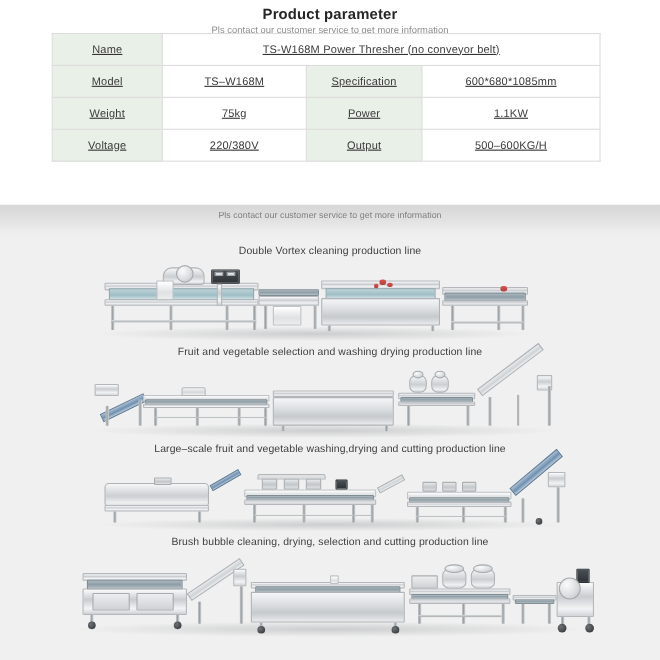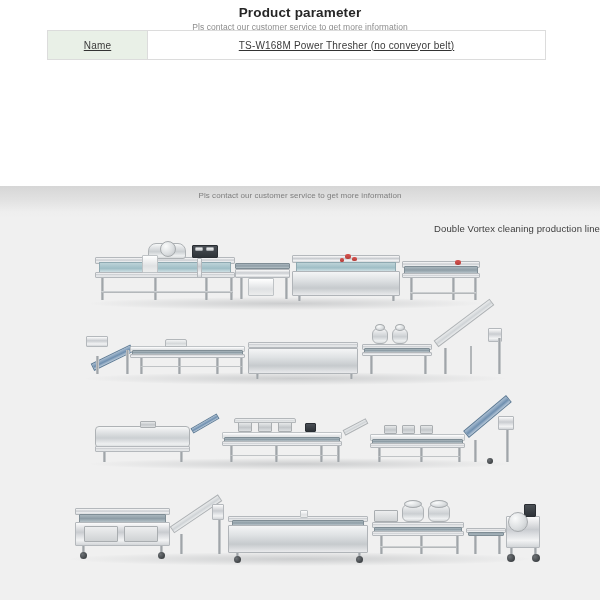--- a/index.html
+++ b/index.html
@@ -112,21 +112,21 @@
   .prod-header .section-subtitle {
     font-size: 8px;
     color: #7e7e7e;
   }
 
   .line-block {
     position: relative;
     width: 600px;
   }
   .line-caption {
-    text-align: right;
+    text-align: center;
     font-size: 9.5px;
     color: #3d3d3d;
     letter-spacing: 0.1px;
     line-height: 13px;
     position: relative;
     z-index: 4;
   }
 
   .line-art {
     position: relative;
@@ -246,20 +246,38 @@
         <col style="width:100px">
         <col style="width:131px">
         <col style="width:105px">
         <col style="width:162px">
       </colgroup>
       <tbody>
         <tr>
           <td class="label">Name</td>
           <td class="value" colspan="3">TS-W168M Power Thresher (no conveyor belt)</td>
         </tr>
+        <tr>
+          <td class="label">Model</td>
+          <td class="value">TS–W168M</td>
+          <td class="label">Specification</td>
+          <td class="value">600*680*1085mm</td>
+        </tr>
+        <tr>
+          <td class="label">Weight</td>
+          <td class="value">75kg</td>
+          <td class="label">Power</td>
+          <td class="value">1.1KW</td>
+        </tr>
+        <tr>
+          <td class="label">Voltage</td>
+          <td class="value">220/380V</td>
+          <td class="label">Output</td>
+          <td class="value">500–600KG/H</td>
+        </tr>
       </tbody>
     </table>
   </div>
 
   <div class="prod-section">
 
     <div class="prod-header">
       <div class="section-subtitle">Pls contact our customer service to get more information</div>
     </div>
 
@@ -308,20 +326,21 @@
         <div class="mach steel-body" style="left:402px; top:38px; width:78px; height:5px;"></div>
         <div class="mach leg" style="left:410px; top:43px; width:2.5px; height:22px;"></div>
         <div class="mach leg" style="left:452px; top:43px; width:2.5px; height:22px;"></div>
         <div class="mach leg" style="left:474px; top:43px; width:2.5px; height:22px;"></div>
         <div class="mach rail" style="left:410px; top:57px; width:66px; height:1.6px;"></div>
         <div class="mach redbit" style="left:455px; top:25px; width:6px; height:5px;"></div>
       </div>
     </div>
 
     <div class="line-block" style="height:88px">
+      <div class="line-caption">Fruit and vegetable selection and washing drying production line</div>
       <div class="line-art" style="height:75px">
 
         <div class="mach shadow" style="left:85px; top:58px; width:420px; height:13px;"></div>
 
         <div class="mach incline-blue" style="left:88px; top:30px; width:44px; height:8px;
              transform: rotate(-26deg); transform-origin: right center;"></div>
         <div class="mach steel-body" style="left:86px; top:22px; width:22px; height:11px;"></div>
         <div class="mach leg" style="left:96px; top:42px; width:2.5px; height:18px;"></div>
         <div class="mach leg" style="left:126px; top:36px; width:2.5px; height:24px;"></div>
 
@@ -355,20 +374,21 @@
         <div class="mach incline" style="left:436px; top:26px; width:70px; height:8px;
              transform: rotate(-37deg); transform-origin: left center;"></div>
         <div class="mach steel-body" style="left:488px; top:14px; width:14px; height:14px;"></div>
         <div class="mach leg" style="left:444px; top:34px; width:2.5px; height:26px;"></div>
         <div class="mach leg" style="left:498px; top:24px; width:2.5px; height:36px;"></div>
         <div class="mach leg-d" style="left:470px; top:32px; width:2px; height:28px;"></div>
       </div>
     </div>
 
     <div class="line-block" style="height:84px">
+      <div class="line-caption">Large–scale fruit and vegetable washing,drying and cutting production line</div>
       <div class="line-art" style="height:71px">
 
         <div class="mach shadow" style="left:90px; top:56px; width:420px; height:12px;"></div>
 
         <div class="mach drum" style="left:95px; top:24px; width:95px; height:22px; border-radius:4px;"></div>
         <div class="mach steel-body" style="left:95px; top:44px; width:95px; height:6px;"></div>
         <div class="mach leg" style="left:103px; top:50px; width:2.5px; height:10px;"></div>
         <div class="mach leg" style="left:180px; top:50px; width:2.5px; height:10px;"></div>
         <div class="mach motor" style="left:140px; top:19px; width:16px; height:7px;"></div>
 
@@ -407,20 +427,21 @@
         <div class="mach incline-blue" style="left:466px; top:28px; width:56px; height:9px;
              transform: rotate(-40deg); transform-origin: left center;"></div>
         <div class="mach steel-body" style="left:498px; top:14px; width:16px; height:14px;"></div>
         <div class="mach leg" style="left:474px; top:38px; width:2.5px; height:22px;"></div>
         <div class="mach leg" style="left:506px; top:28px; width:2.5px; height:32px;"></div>
         <div class="mach wheel" style="left:487px; top:56px; width:6px; height:6px;"></div>
       </div>
     </div>
 
     <div class="line-block" style="height:100px">
+      <div class="line-caption">Brush bubble cleaning, drying, selection and cutting production line</div>
       <div class="line-art" style="height:87px">
 
         <div class="mach shadow" style="left:70px; top:66px; width:460px; height:14px;"></div>
 
         <div class="mach steel-body" style="left:75px; top:22px; width:95px; height:7px;"></div>
         <div class="mach belt" style="left:79px; top:28px; width:87px; height:9px;"></div>
         <div class="mach steel-body" style="left:75px; top:36px; width:95px; height:24px;"></div>
         <div class="mach panel-light" style="left:84px; top:40px; width:34px; height:16px;"></div>
         <div class="mach panel-light" style="left:124px; top:40px; width:34px; height:16px;"></div>
         <div class="mach leg" style="left:82px; top:60px; width:2.5px; height:8px;"></div>

